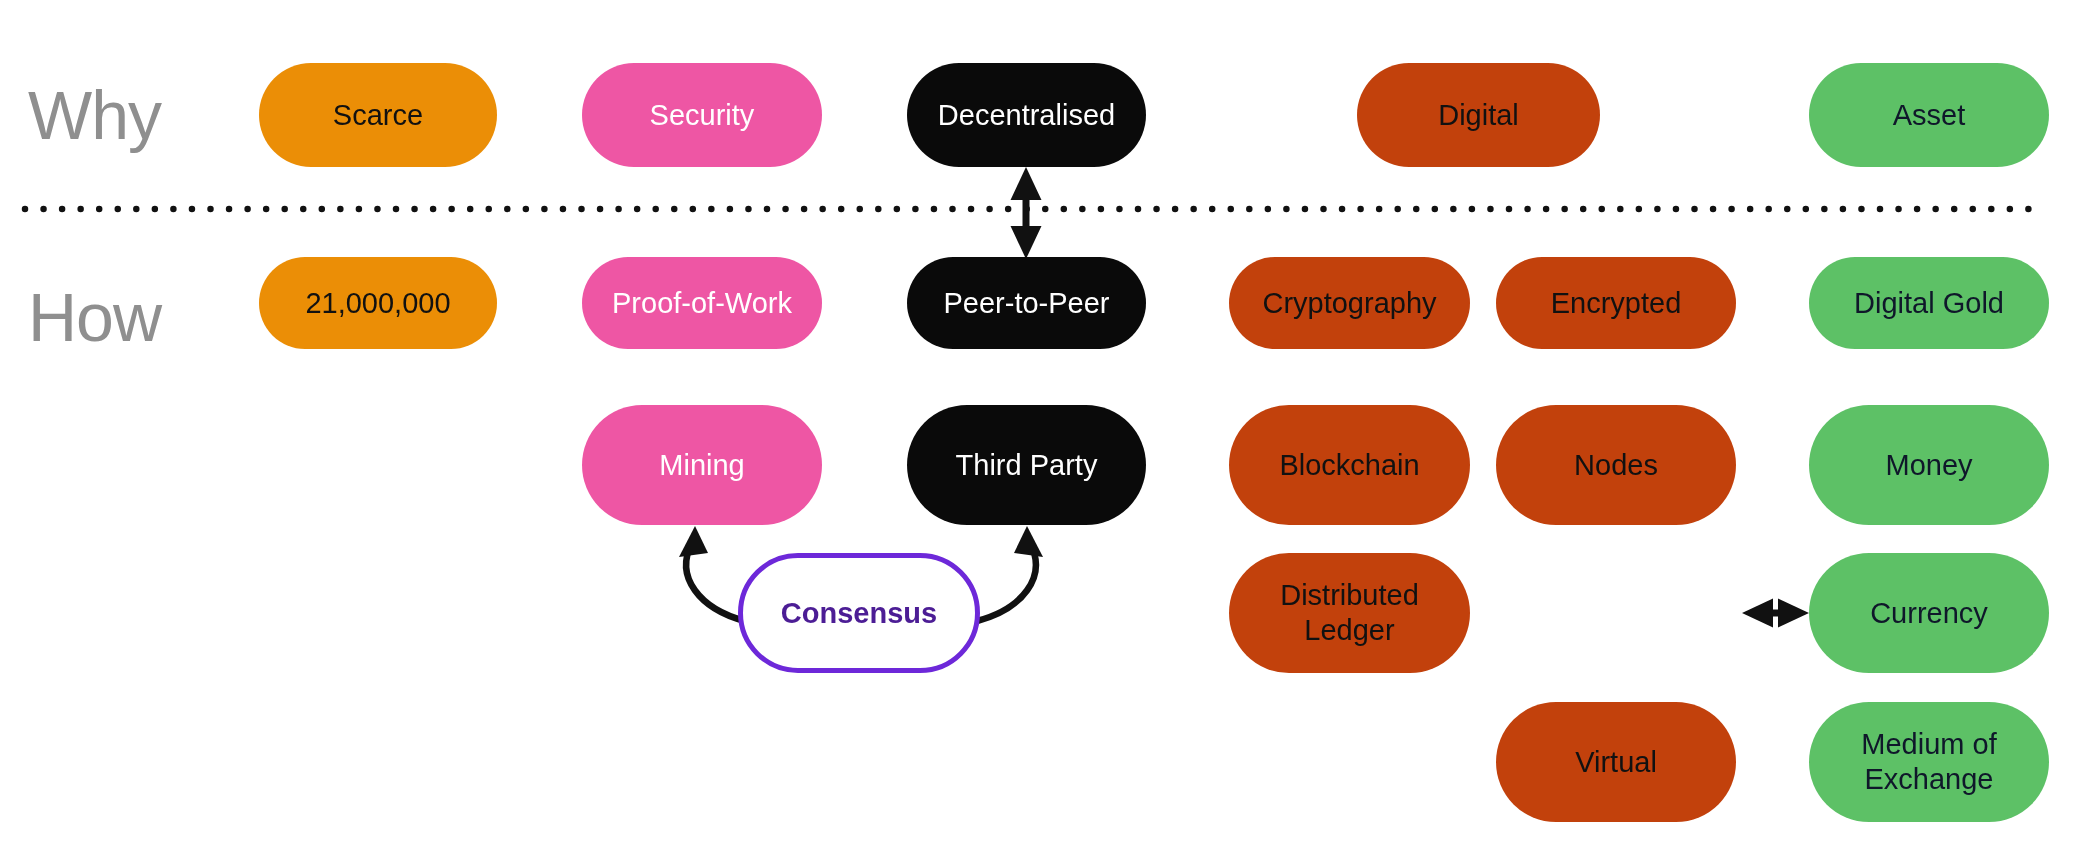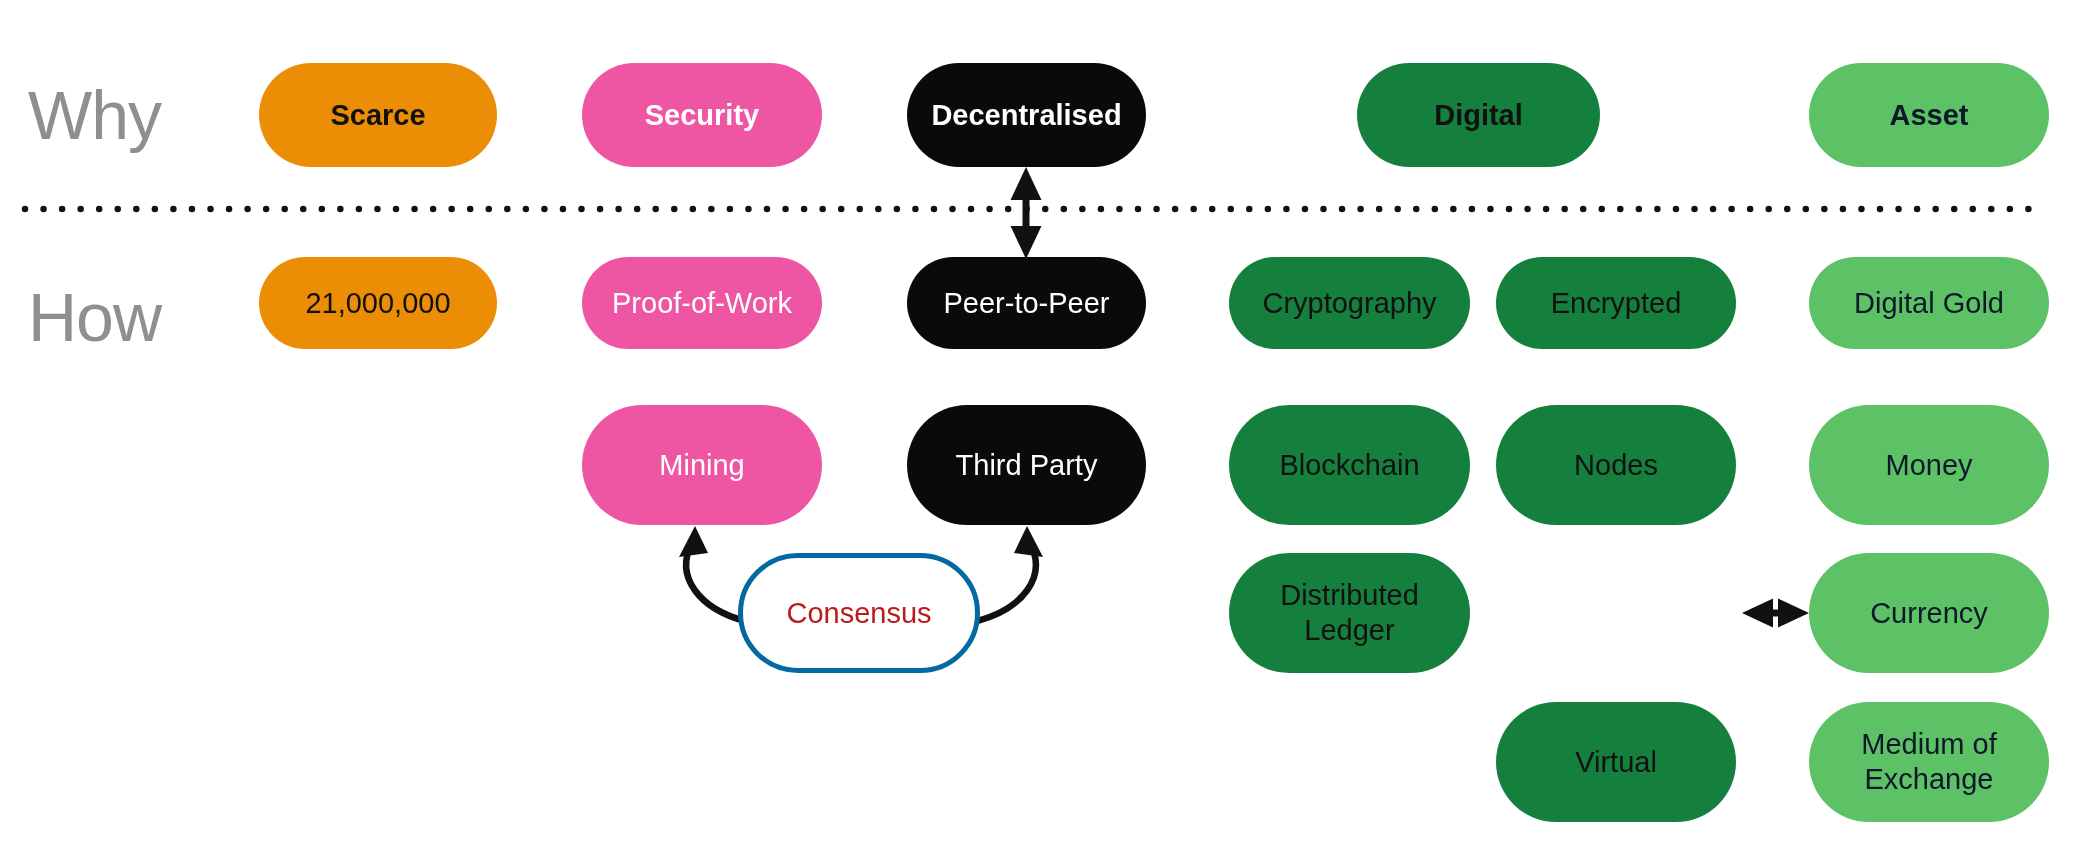--- a/index.html
+++ b/index.html
@@ -23,31 +23,31 @@
     position:absolute;
     display:flex;align-items:center;justify-content:center;
     border-radius:999px;
     font-size:29px;
     line-height:35px;
     text-align:center;
     white-space:pre-line;
     padding:0 6px;
     box-sizing:border-box;
   }
-  .r1{top:63px;height:104px;font-weight:700;}
+  .r1{top:63px;height:104px;font-weight:400;}
   .r2{top:257px;height:92px;}
   .r3{top:405px;height:120px;}
   .r4{top:553px;height:120px;}
   .r5{top:702px;height:120px;}
   .orange{background:#EB8E06;color:#111111;}
   .pink{background:#EE56A4;color:#ffffff;}
   .blackp{background:#0A0A0A;color:#ffffff;}
-  .grayp{background:#15803d;color:#111111;}
+  .grayp{background:#c2410c;color:#111111;}
   .greenp{background:#5DC166;color:#0f172a;}
-  .whitep{background:#ffffff;color:#b91c1c;border:5px solid #0369a1;}
+  .whitep{background:#ffffff;color:#4c1d95;border:5px solid #6d28d9;font-weight:bold;}
   .connectors{position:absolute;left:0;top:0;pointer-events:none;}
   
   .c1{left:259px;width:238px;}
   .c2{left:582px;width:240px;}
   .c3{left:907px;width:239px;}
   .c4{left:1229px;width:241px;}
   .c5{left:1496px;width:240px;}
   .c6{left:1809px;width:240px;}
   .cDigital{left:1357px;width:243px;}
   .cConsensus{left:738px;width:242px;}

